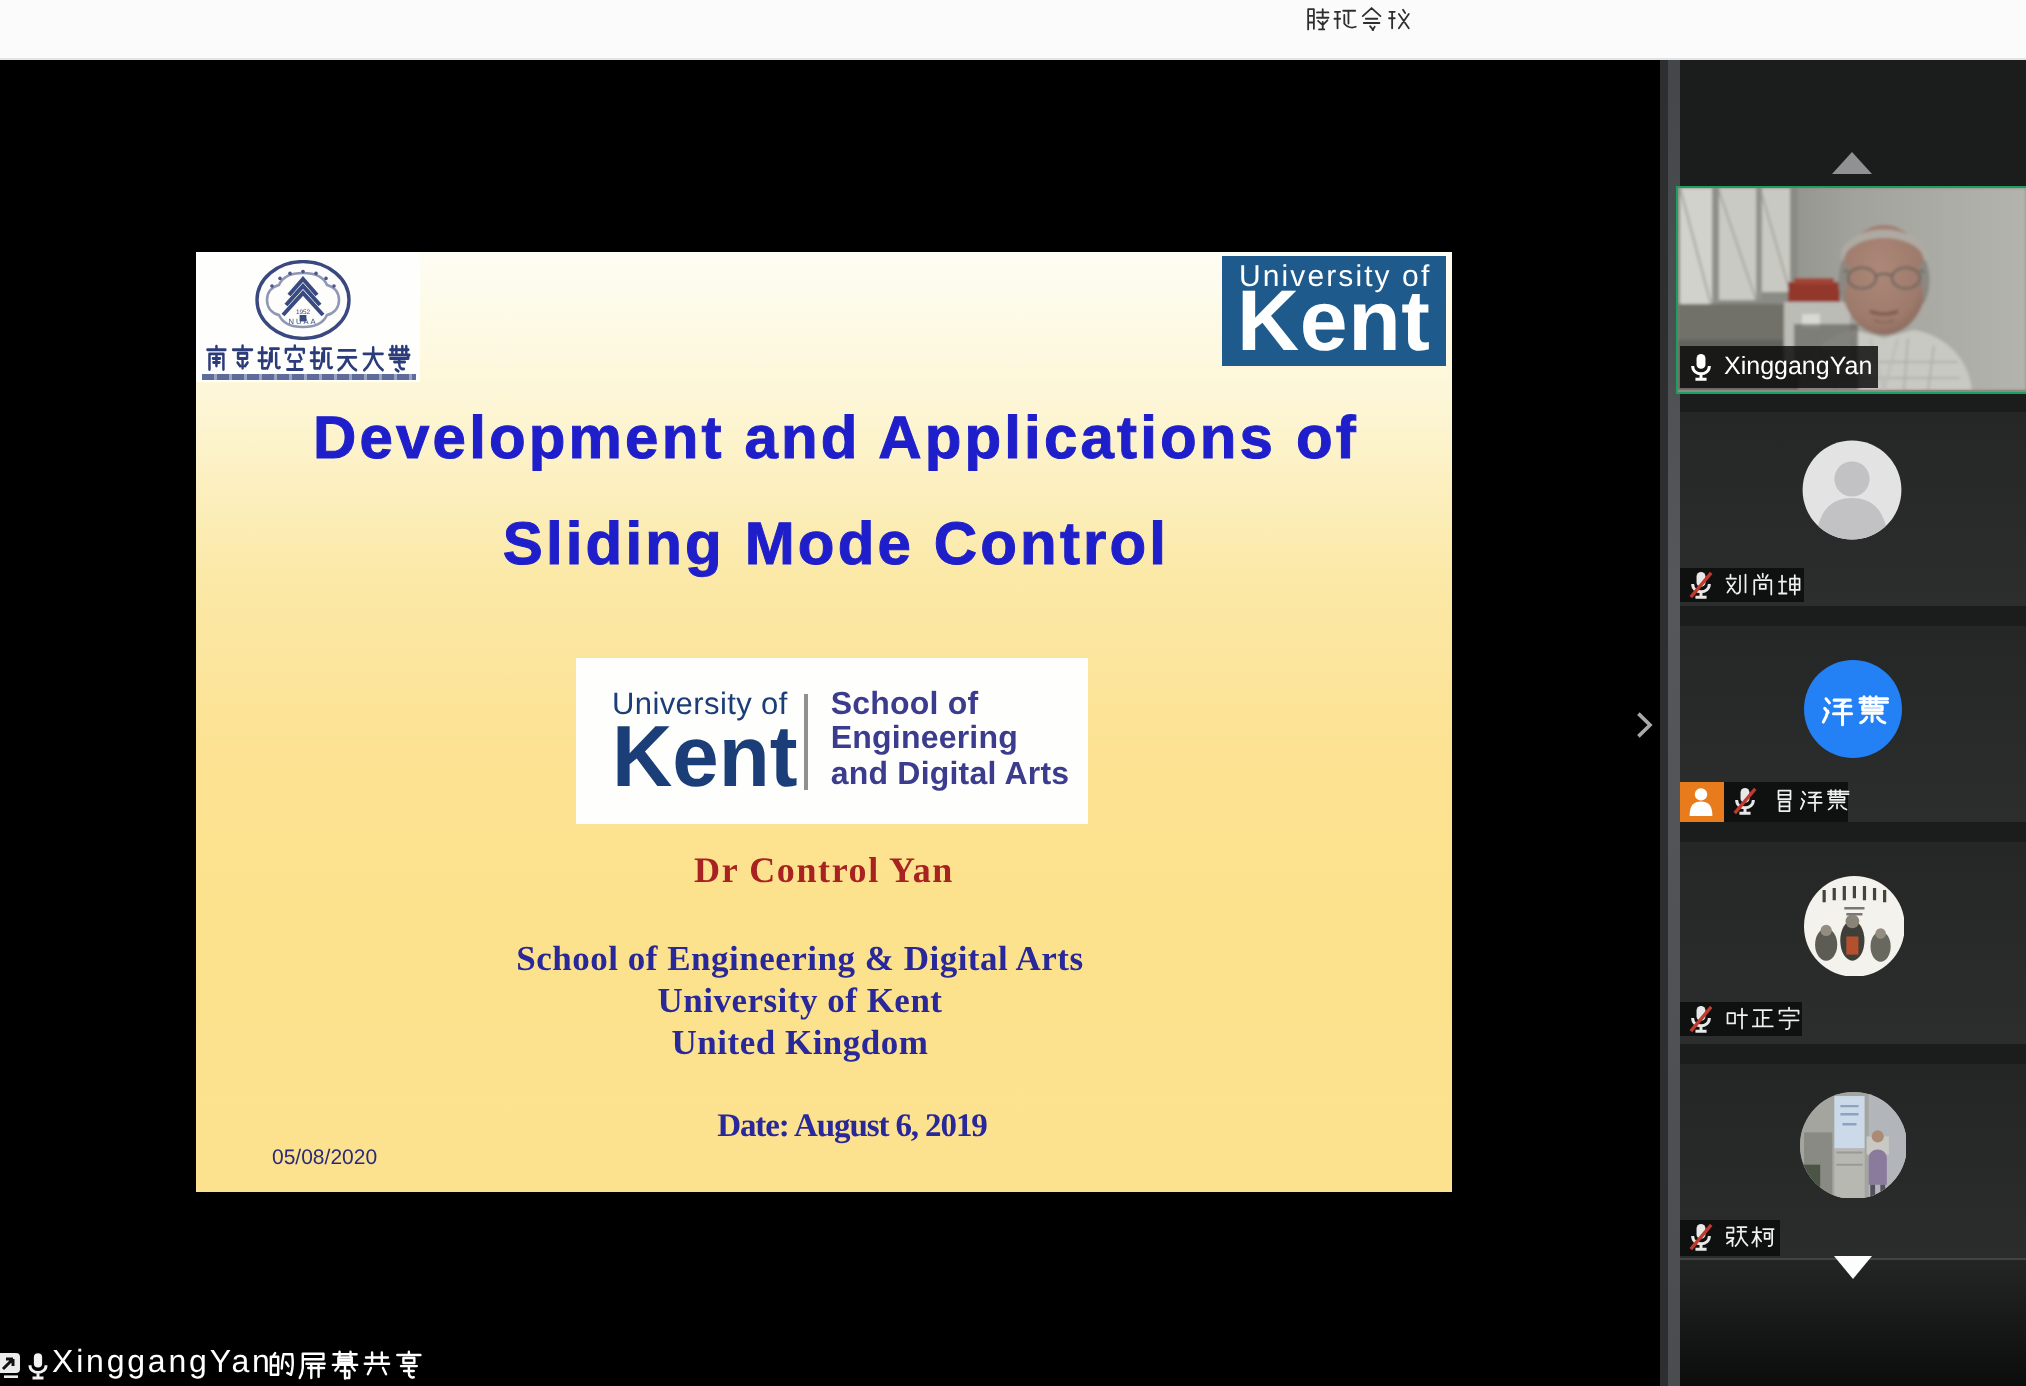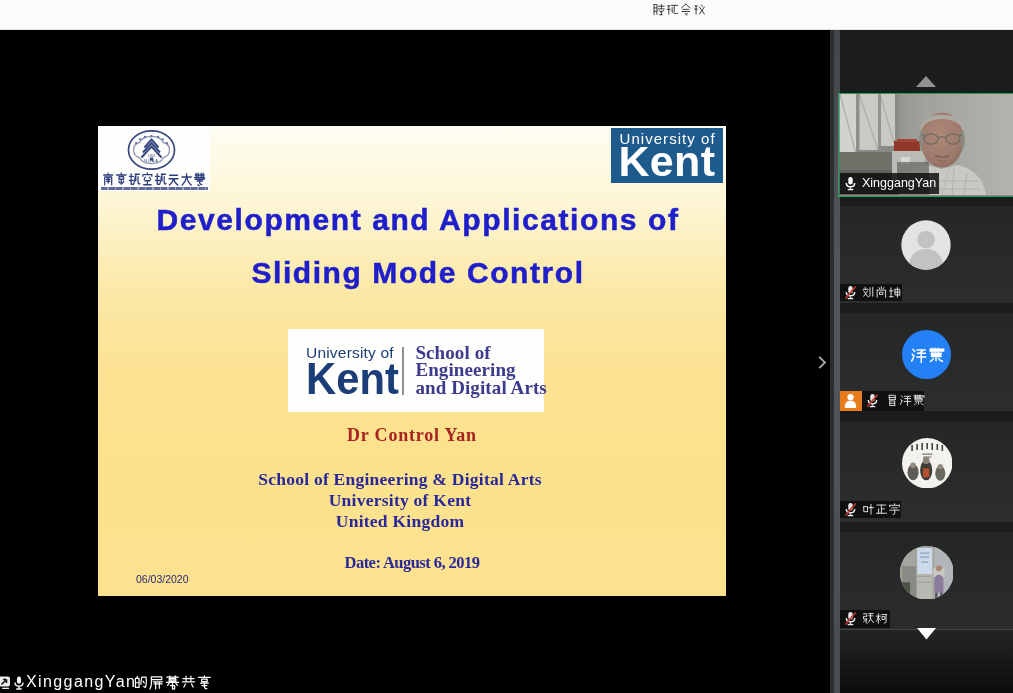--- a/index.html
+++ b/index.html
@@ -80,32 +80,32 @@
 <div style="position:absolute;left:619.5px;top:129.5px;"><span style="font-size:15px;color:#fff;letter-spacing:1.05px">University of</span></div>
 <div style="position:absolute;left:618.5px;top:137.2px;"><span style="font-size:43px;font-weight:bold;color:#fff;letter-spacing:0.3px">Kent</span></div>
 <div style="position:absolute;left:104px;top:192.5px;">
     <div style="width:628px;text-align:center;font-size:30px;font-weight:bold;color:#1e1ecb;letter-spacing:1.58px;line-height:53px;-webkit-text-stroke:0.5px #1e1ecb">Development and Applications of<br>Sliding Mode Control</div>
   </div>
 <div class="abs" style="left:288px;top:329px;width:256px;height:83px;background:#fefefc"></div>
 <div style="position:absolute;left:306px;top:343.5px;"><span style="font-size:15.5px;color:#1c3e78;letter-spacing:0.2px">University of</span></div>
 <div style="position:absolute;left:306px;top:355.2px;"><span style="font-size:43.5px;font-weight:bold;color:#1c3e78;letter-spacing:0;display:inline-block;transform:scaleX(0.96);transform-origin:0 0">Kent</span></div>
 <div class="abs" style="left:402px;top:347px;width:1.6px;height:48px;background:#909090"></div>
 <div style="position:absolute;left:415.4px;top:344px;">
-    <div style="font-family:Liberation Serif, serif;font-weight:bold;font-size:19px;color:#3c3c8e;letter-spacing:0.1px;line-height:17.4px">School of<br>Engineering<br>and Digital Arts</div>
+    <div style="font-family:Liberation Sans, sans-serif;font-weight:bold;font-size:16px;color:#3c3c8e;letter-spacing:0.1px;line-height:17.4px">School of<br>Engineering<br>and Digital Arts</div>
   </div>
 <div style="position:absolute;left:98px;top:425px;">
     <div style="width:628px;text-align:center;font-family:'Liberation Serif',serif;font-weight:bold;font-size:18px;color:#a82222;letter-spacing:0.8px">Dr Control Yan</div>
   </div>
 <div style="position:absolute;left:98px;top:469px;">
     <div style="width:604px;text-align:center;font-family:'Liberation Serif',serif;font-weight:bold;font-size:17.5px;color:#28289b;letter-spacing:0.25px;line-height:20.9px">School of Engineering &amp; Digital Arts<br>University of Kent<br>United Kingdom</div>
   </div>
-<div style="position:absolute;left:98px;top:553px;">
+<div style="position:absolute;left:112px;top:553px;">
     <div style="width:628px;text-align:center;font-family:'Liberation Serif',serif;font-weight:bold;font-size:16.5px;color:#28289b;letter-spacing:-0.55px">Date: August 6, 2019</div>
   </div>
-<div style="position:absolute;left:136px;top:568.5px;"><span style="font-size:10.5px;color:#2b2b78">06/03/2020</span></div>
+<div style="position:absolute;left:136px;top:568.5px;"><span style="font-size:10.5px;color:#2b2b78">05/08/2020</span></div>
 <svg class="abs" style="left:817px;top:355px" width="10" height="15" viewBox="0 0 10 15">
 <path d="M2.2 1.8 L8 7.5 L2.2 13.2" fill="none" stroke="#a9a9a9" stroke-width="1.8"></path>
   </svg>
 <div class="abs" style="left:830px;top:30px;width:183px;height:663px;background:#1b1c1c"></div>
 <div class="abs" style="left:830px;top:30px;width:3.5px;height:663px;background:#2c2e30"></div>
 <div class="abs" style="left:833.5px;top:30px;width:6.5px;height:663px;background:linear-gradient(180deg,#44474a,#55585b 40%,#4a4d50)"></div>
 <svg class="abs" style="left:916px;top:76px" width="20" height="11" viewBox="0 0 20 11">
     <path d="M10 0 L20 11 H0 Z" fill="#8f9192"></path>
   </svg>
 <div class="abs" style="left:838px;top:92.5px;width:177px;height:104px;border:1.6px solid #1da05e;box-sizing:border-box;overflow:hidden;background:#8a8a86">

